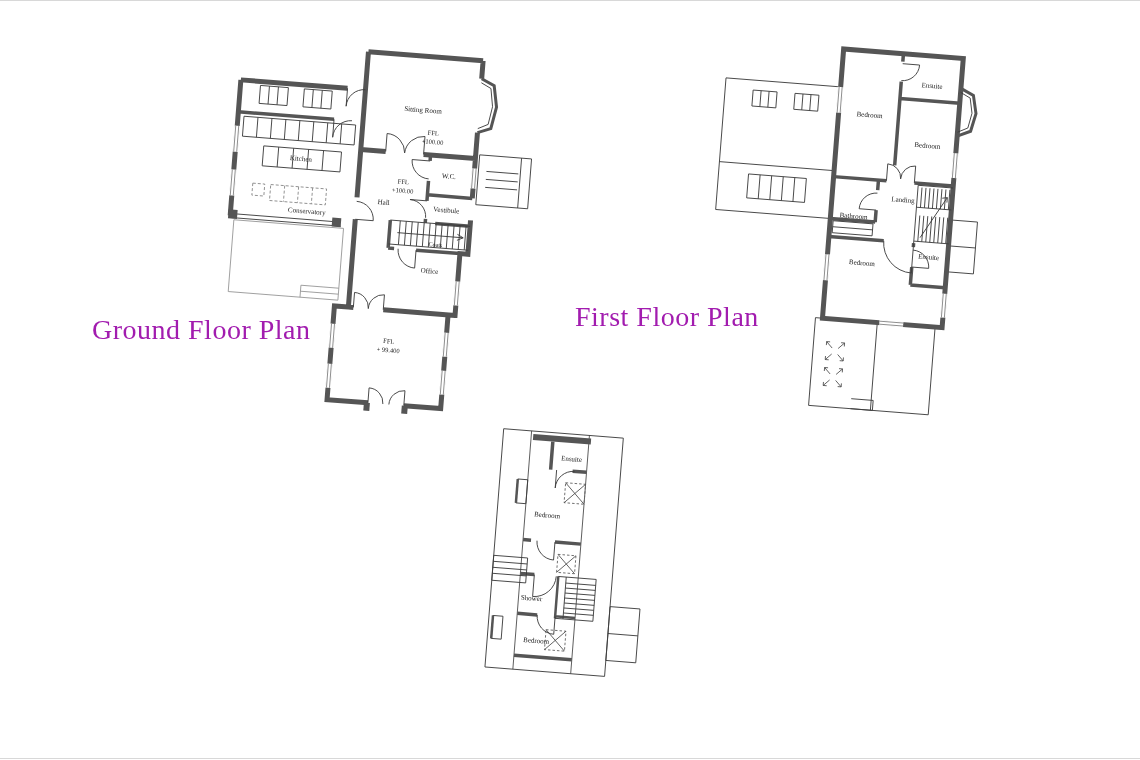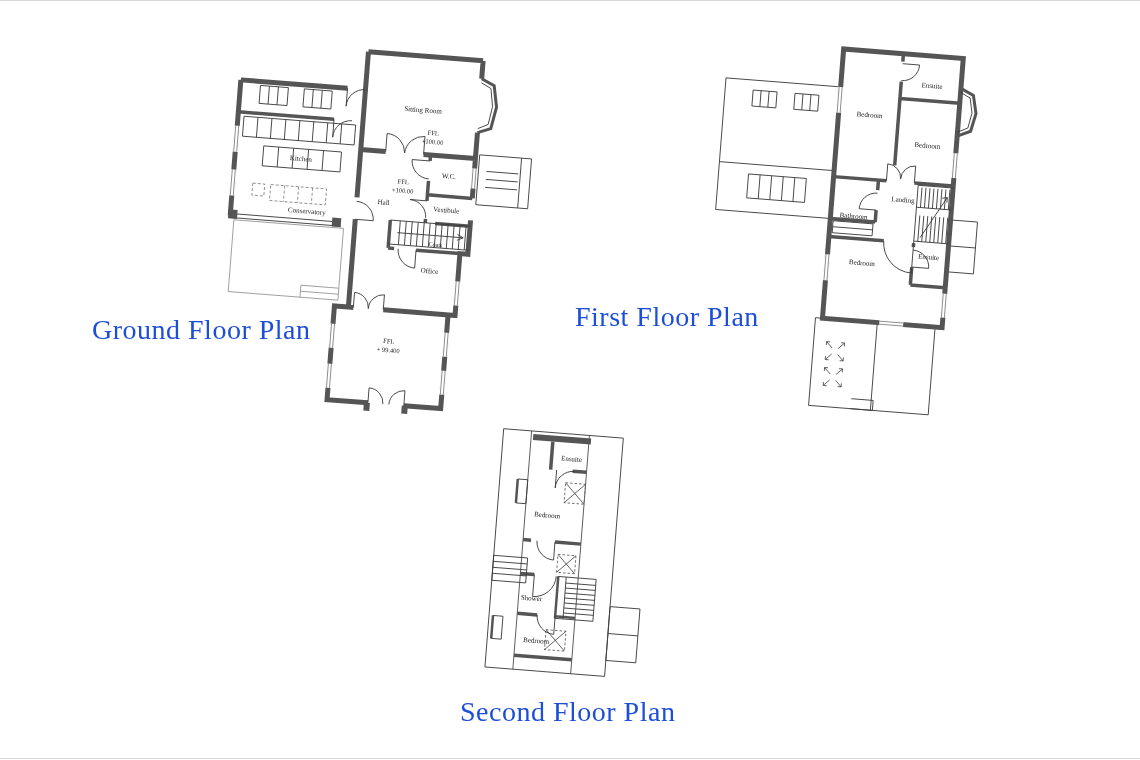--- a/index.html
+++ b/index.html
@@ -10,21 +10,21 @@
     overflow:hidden;
     font-family:"Liberation Serif", serif;
   }
   .edge{position:absolute;left:0;width:1140px;height:1px;background:#d8d8d8;}
   .edge.top{top:0;}
   .edge.bottom{top:758px;}
   .plan-title{
     position:absolute;
     font-family:"Liberation Serif", serif;
     font-size:28px;
-    color:#1d4ed8;
+    color:#a21caf;
     letter-spacing:0.5px;
     white-space:nowrap;
   }
   #ground-title{left:92px;top:314px;}
   #first-title{left:575px;top:301px;text-align:right;}
   #second-title{left:460px;top:696px;}
   svg{position:absolute;overflow:visible;}
   #ground-svg{left:226px;top:36px;}
   #first-svg{left:713px;top:34px;}
   #second-svg{left:468px;top:420px;}
@@ -265,14 +265,13 @@
 
       <text x="92" y="30">Ensuite</text>
       <text x="72" y="88">Bedroom</text>
       <text x="63" y="172">Shower</text>
       <text x="71" y="214">Bedroom</text>
     </g>
   </svg>
 
   <div class="plan-title" id="ground-title">Ground Floor Plan</div>
   <div class="plan-title" id="first-title">First Floor Plan</div>
-  <div class="plan-title" id="second-title">Second Floor Plan</div>
 </div>
 
 </body></html>

